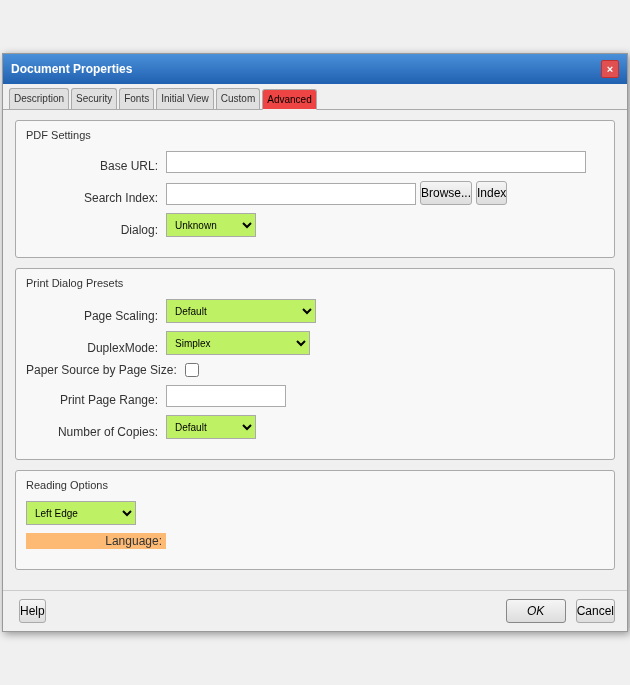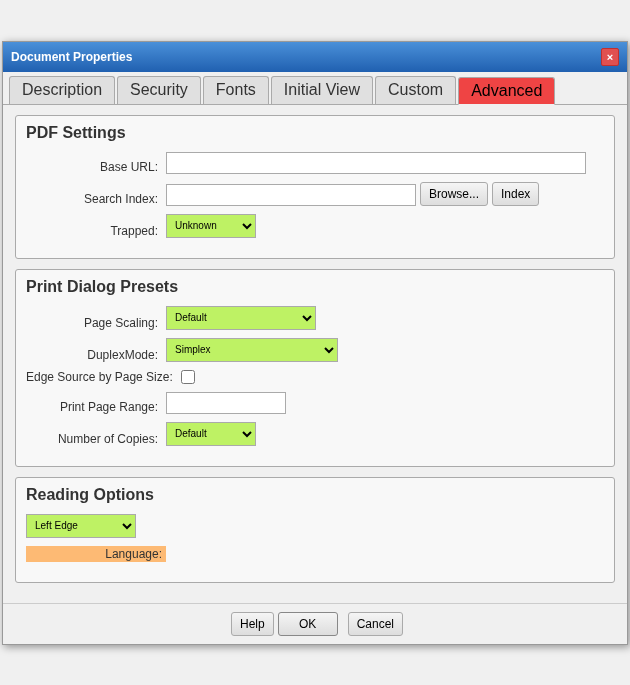--- a/index.html
+++ b/index.html
@@ -43,27 +43,27 @@
       border: 1px solid #c03030;
     }
     .tabs-bar {
       background: #f0f0f0;
       border-bottom: 1px solid #aaa;
       display: flex;
       padding: 4px 6px 0 6px;
       gap: 2px;
     }
     .tab {
-      padding: 4px 12px;
+      padding: 4px 4px;
       border: 1px solid #aaa;
       border-bottom: none;
       background: #e0e0e0;
       cursor: pointer;
       border-radius: 3px 3px 0 0;
-      font-size: 16px;
+      font-size: 10px;
       color: #333;
     }
     .tab.active {
       background: #ef4444;
       border-bottom: 1px solid #f0f0f0;
       color: #000;
       font-weight: normal;
       z-index: 1;
       position: relative;
       top: 1px;
@@ -74,22 +74,22 @@
     }
     .section-box {
       border: 1px solid #aaa;
       border-radius: 3px;
       margin-bottom: 10px;
       padding: 8px 10px 12px 10px;
       background: #f8f8f8;
       position: relative;
     }
     .section-title {
-      font-size: 16px;
-      font-weight: bold;
+      font-size: 11px;
+      font-weight: normal;
       color: #333;
       margin-bottom: 10px;
     }
     .form-row {
       display: flex;
       align-items: flex-end;
       margin-bottom: 8px;
     }
     .form-label {
       text-align: right;
@@ -110,58 +110,59 @@
       font-size: 12px;
       outline: none;
     }
     .input-wide {
       width: 420px;
     }
     .input-small {
       width: 120px;
     }
     .btn {
-      padding: 3px 8px;
+      padding: 3px 0;
       height: 24px;
       border: 1px solid #aaa;
       background: linear-gradient(to bottom, #f5f5f5, #ddd);
       cursor: pointer;
       font-size: 12px;
       border-radius: 3px;
       margin-left: 4px;
     }
     .btn-ok {
       min-width: 60px;
       border: 1px solid #888;
+      font-style: italic;
     }
     select {
       height: 24px;
       border: 1px solid #aaa;
       background: #bef264;
       font-size: 10px;
       padding: 2px 4px;
       cursor: pointer;
     }
     .select-narrow {
       width: 90px;
     }
     .select-medium {
       width: 150px;
     }
     .select-wide {
-      width: 172px;
+      width: 144px;
     }
     input[type="checkbox"] {
       width: 14px;
       height: 14px;
       cursor: pointer;
     }
     .footer {
       display: flex;
-      justify-content: center;
+      justify-content: space-between;
       align-items: center;
       padding: 8px 12px;
       background: #f0f0f0;
       border-top: 1px solid #ccc;
     }
     .search-index-input {
       width: 250px;
     }
   </style>
 </head>
@@ -194,21 +195,21 @@
       </div>
 
       <div class="form-row">
         <span class="form-label">Search Index:</span>
         <input type="text" class="search-index-input" style="">
         <button class="btn">Browse...</button>
         <button class="btn">Index</button>
       </div>
 
       <div class="form-row">
-        <span class="form-label">Trapped:</span>
+        <span class="form-label">Dialog:</span>
         <select class="select-narrow">
           <option>Unknown</option>
           <option>True</option>
           <option>False</option>
         </select>
       </div>
     </div>
 
     <div class="section-box">
       <div class="section-title">Print Dialog Presets</div>
@@ -227,21 +228,21 @@
       <div class="form-row">
         <span class="form-label">DuplexMode:</span>
         <select class="select-wide">
           <option>Simplex</option>
           <option>DuplexFlipShortEdge</option>
           <option>DuplexFlipLongEdge</option>
         </select>
       </div>
 
       <div class="form-row">
-        <span class="form-label">Edge Source by Page Size:</span>
+        <span class="form-label">Paper Source by Page Size:</span>
         <input type="checkbox" style="">
       </div>
 
       <div class="form-row">
         <span class="form-label">Print Page Range:</span>
         <input type="text" class="input-small" style="">
       </div>
 
       <div class="form-row">
         <span class="form-label">Number of Copies:</span>

